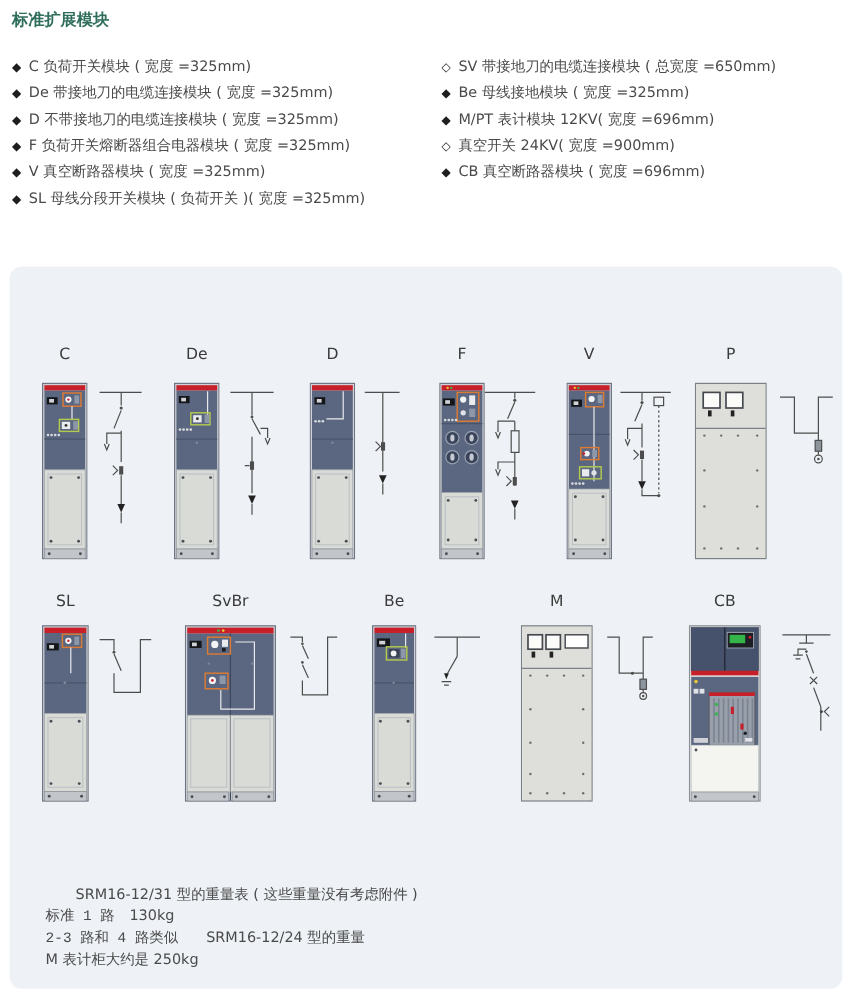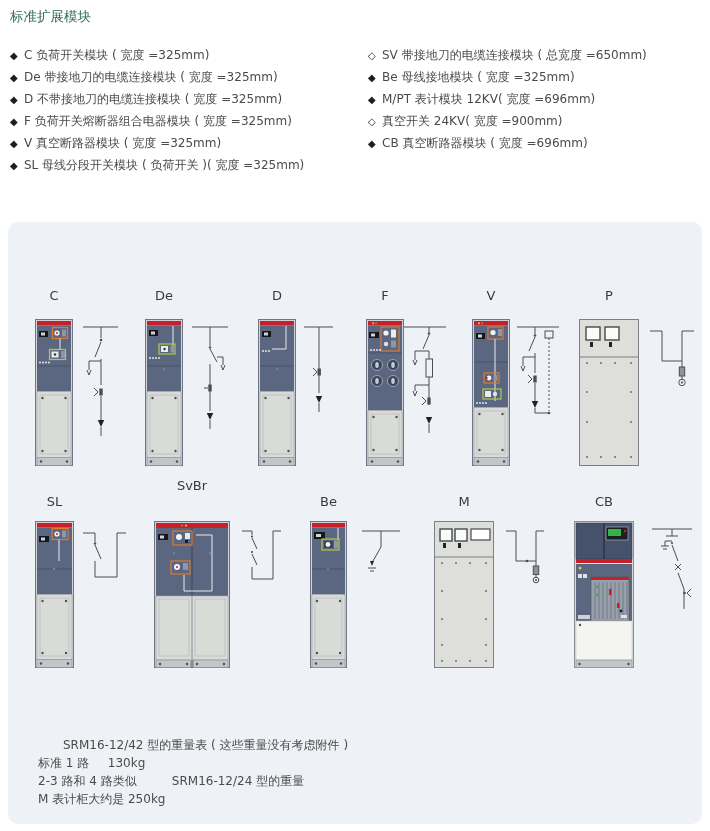--- a/index.html
+++ b/index.html
@@ -2,37 +2,37 @@
 <html><head>
 <meta charset="utf-8">
 <style>
   html,body{margin:0;padding:0;}
   body{
     width:710px;height:831px;position:relative;background:#ffffff;
     font-family:"DejaVu Sans","Liberation Sans",sans-serif;
     color:#4a4a4a;overflow:hidden;
   }
   .page-title{
-    position:absolute;left:10px;top:8px;font-size:13.5px;font-weight:normal;color:#2f6e5c;
+    position:absolute;left:10px;top:8px;font-size:13.5px;font-weight:bold;color:#2f6e5c;
   }
   ul.spec-list{list-style:none;margin:0;padding:0;position:absolute;top:44px;}
   ul.spec-list.left{left:10px;width:350px;}
   ul.spec-list.right{left:368px;width:335px;}
   ul.spec-list li{height:22px;line-height:22px;font-size:12px;white-space:nowrap;}
   .bullet{display:inline-block;width:14px;font-size:10px;color:#1e1e1e;}
   .panel{
     position:absolute;left:8px;top:222px;width:694px;height:602px;
     background:#eef2f6;border-radius:10px;
   }
   .mod-label{position:absolute;font-size:13px;color:#3a3a3a;text-align:center;}
   svg.cab,svg.sch{position:absolute;display:block;}
   .weights{position:absolute;left:30px;top:514px;font-size:12px;color:#4a4a4a;}
   .weights .wline{height:18px;line-height:18px;white-space:nowrap;}
   .weights .wtitle{padding-left:25px;}
-  .wlabel{display:inline-block;min-width:66px;}
+  .wlabel{display:inline-block;min-width:66px;font-family:Liberation Mono, monospace;}
   .wlabel.wide{min-width:130px;}
 </style>
 </head>
 <body>
 
 <div class="page-title">标准扩展模块</div>
 
 <ul class="spec-list left">
   <li><span class="bullet">◆</span><span>C 负荷开关模块 ( 宽度 =325mm)</span></li>
   <li><span class="bullet">◆</span><span>De 带接地刀的电缆连接模块 ( 宽度 =325mm)</span></li>
@@ -388,21 +388,21 @@
   </svg>
   <svg class="sch" style="left:73px;top:297px" width="46" height="115" viewBox="0 0 46 115">
     <g stroke="#4d4d4d" fill="none">
       <path d="M2 14 H14 V23"></path>
         <path d="M14 26 L20 40"></path>
         <path d="M14 42 V58 H36 V14 H45"></path>
     </g>
     <circle cx="14" cy="24.5" r="1.2" fill="#4d4d4d"></circle>
   </svg>
 
-  <div class="mod-label" style="left:146px;top:256px;width:76px">SvBr</div>
+  <div class="mod-label" style="left:146px;top:272px;width:76px">SvBr</div>
   <svg class="cab" style="left:146px;top:297px" width="76" height="151" viewBox="0 0 76 151">
     <rect x="0.5" y="2.5" width="75" height="146" fill="#cfd2d6" stroke="#6e7583"></rect>
     <rect x="2" y="4" width="72" height="5" fill="#c8202a"></rect>
     <circle cx="28" cy="6.5" r="1.1" fill="#3db54a"></circle>
       <circle cx="32" cy="6.5" r="1.1" fill="#e8c832"></circle>
     <rect x="2" y="9" width="72" height="68" fill="#5b6780"></rect>
     <line x1="38" y1="9" x2="38" y2="148" stroke="#3c465c"></line>
     <rect x="4" y="15" width="10" height="6" fill="#15161a"></rect>
       <rect x="6" y="16.5" width="4" height="3" fill="#cfd3d8"></rect>
     <rect x="19" y="12" width="19" height="14" fill="none" stroke="#dd7a33" stroke-width="1.2"></rect>
@@ -571,21 +571,21 @@
       <path d="M25 45 L31 51 M31 45 L25 51"></path>
       <path d="M28 54 L34 70"></path>
       <path d="M41 70 L37 74 L41 78"></path>
       <path d="M34 70 V90"></path>
     </g>
     <circle cx="22" cy="24" r="1.1" fill="#4d4d4d"></circle>
     <circle cx="34.5" cy="74" r="1.3" fill="#4d4d4d"></circle>
   </svg>
 
   <div class="weights">
-    <div class="wline wtitle">SRM16-12/42 型的重量表 ( 这些重量没有考虑附件 )</div>
+    <div class="wline wtitle">SRM16-12/31 型的重量表 ( 这些重量没有考虑附件 )</div>
     <div class="wline">
       <span class="wlabel">标准 1 路</span>
       <span>130kg</span>
     </div>
     <div class="wline">
       <span class="wlabel wide">2-3 路和 4 路类似</span>
       <span>SRM16-12/24 型的重量</span>
     </div>
     <div class="wline">
       <span>M 表计柜大约是 250kg</span>

